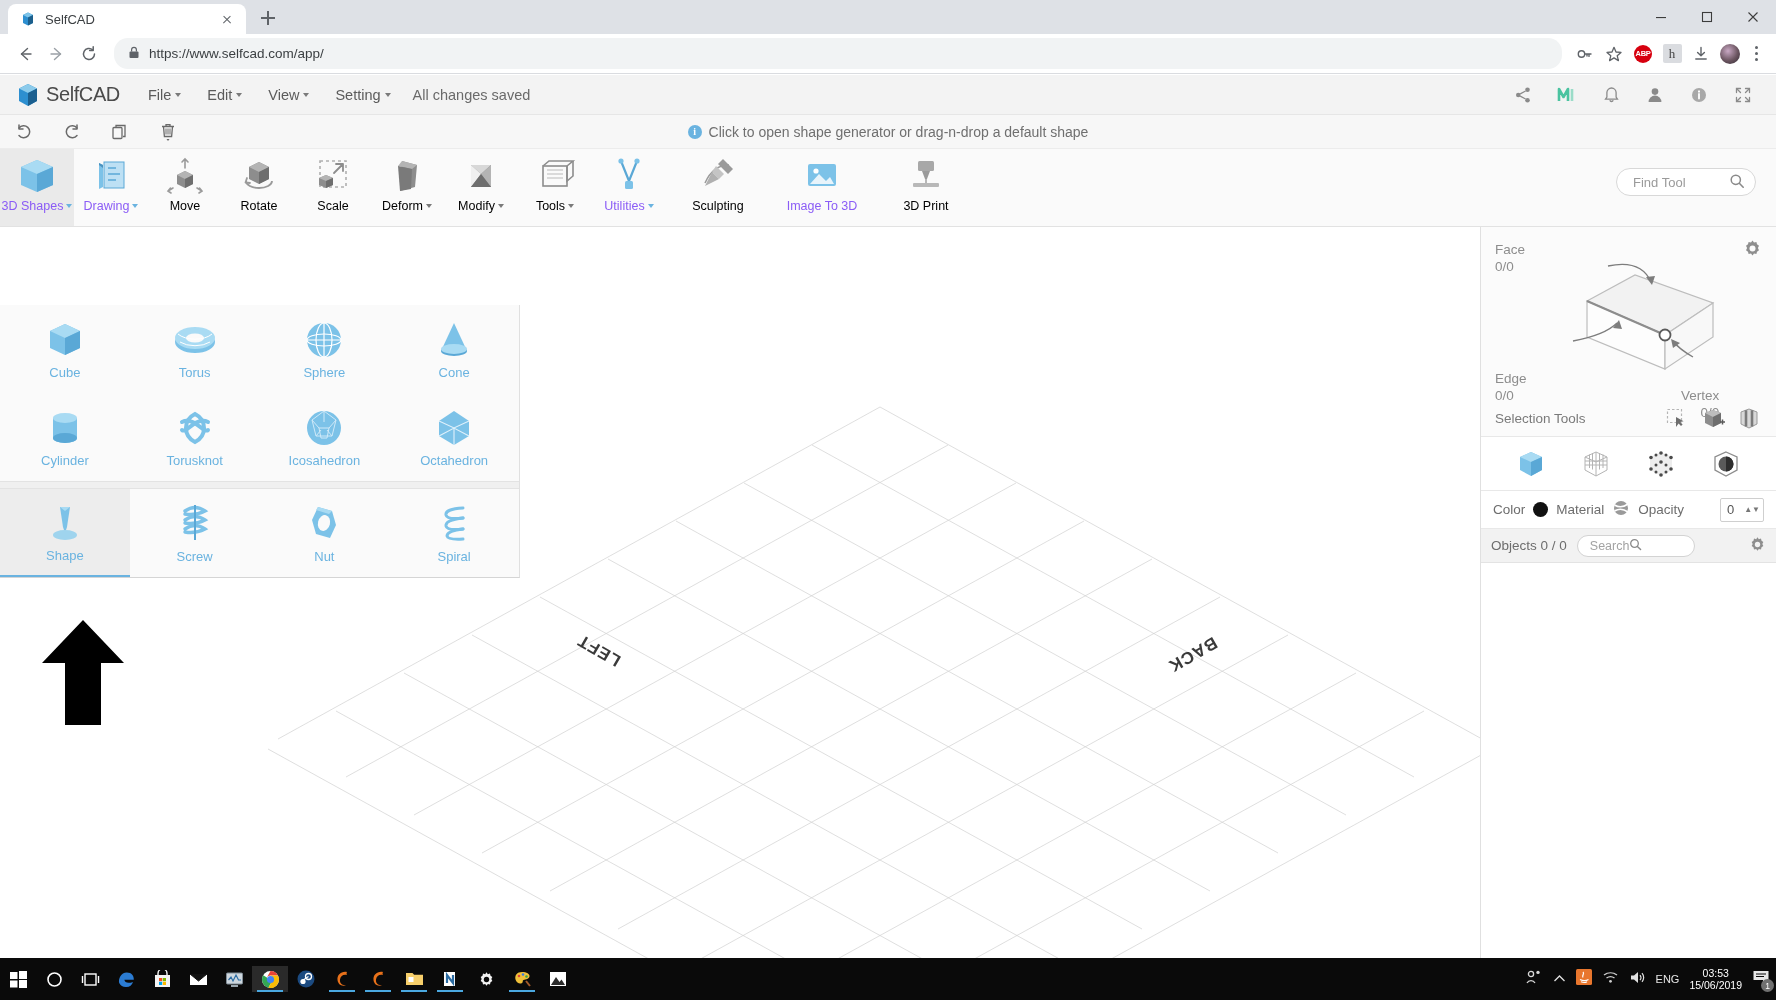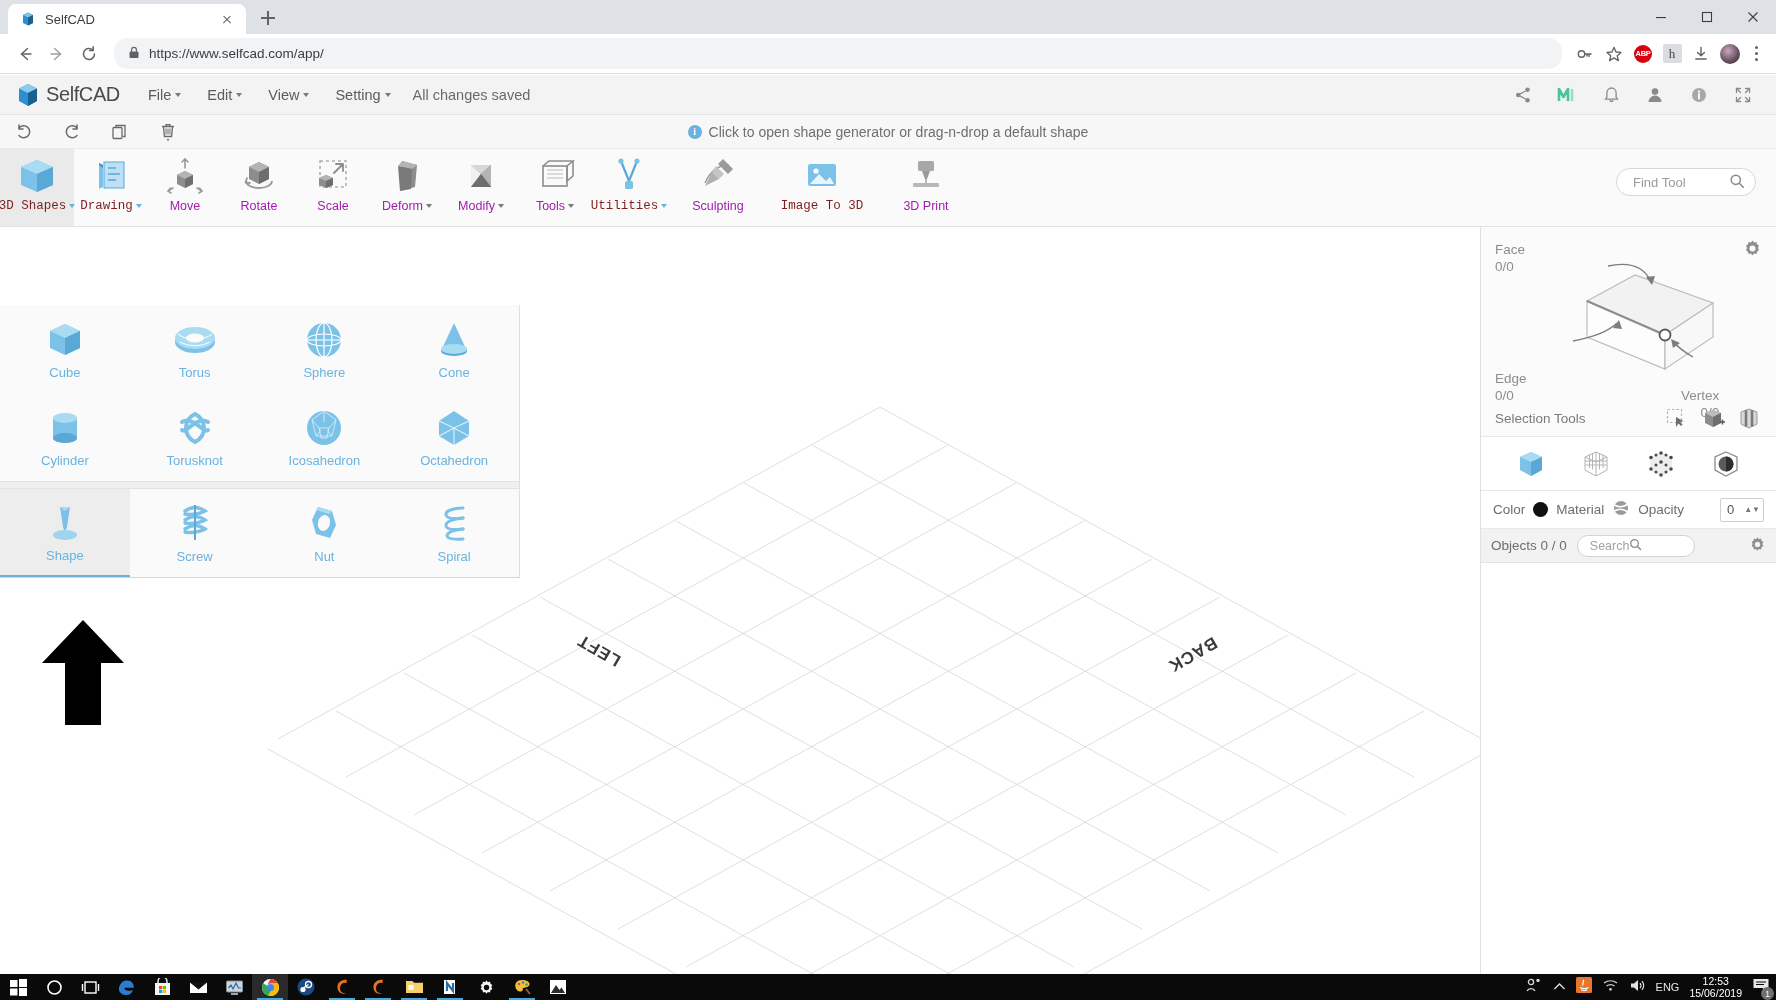--- a/index.html
+++ b/index.html
@@ -123,22 +123,22 @@
     height: 78px; background: #fafafa; display: flex; align-items: stretch;
     border-bottom: 1px solid #e2e2e2; position: relative;
   }
   .tool {
     width: 74px; display: flex; flex-direction: column; align-items: center;
     justify-content: flex-start; padding-top: 6px; gap: 2px;
   }
   .tool.wide { width: 104px; }
   .tool.active { background: #eaeaea; }
   .tool-ico { height: 42px; display: flex; align-items: center; justify-content: center; }
-  .tool-lbl { font-size: 12.5px; color: #a21caf; display: flex; align-items: center; gap: 3px; white-space: nowrap; }
-  .tool-lbl.blue { color: #7f1d1d; font-family: Liberation Mono, monospace; }
+  .tool-lbl { font-size: 12.5px; color: #000000; display: flex; align-items: center; gap: 3px; white-space: nowrap; }
+  .tool-lbl.blue { color: #8b5cf6; }
   .find-tool {
     position: absolute; right: 20px; top: 19px;
     width: 140px; height: 28px; border: 1px solid #d8d8d8; border-radius: 14px;
     display: flex; align-items: center; justify-content: space-between;
     padding: 0 10px 0 16px; background: #fff; gap: 16px;
   }
   .find-tool span { font-size: 13px; color: #9a9a9a; }
 
   
   .shapes-panel {
@@ -200,21 +200,21 @@
   }
   .obj-search {
     width: 118px; height: 22px; border: 1px solid #d3d3d3; border-radius: 11px; background: #fff;
     display: flex; align-items: center; justify-content: flex-start; padding: 0 6px 0 12px;
   }
   .obj-search span { font-size: 12.5px; color: #a3a3a3; }
   .rp-empty { padding: 10px 14px; font-size: 13.5px; color: #7d7d7d; }
 
   
   #taskbar {
-    position: absolute; left: 0; right: 0; bottom: 0; height: 26px;
+    position: absolute; left: 0; right: 0; bottom: 0; height: 42px;
     background: #0a0a0a; display: flex; align-items: center;
   }
   .tb-item {
     width: 36px; height: 26px; display: flex; align-items: center; justify-content: center;
     position: relative;
   }
   .tb-item.running::after {
     content: ""; position: absolute; bottom: 0; left: 5px; right: 5px; height: 2px; background: #4aa8e0;
   }
   .tb-item.active { background: #2a2a2a; }
@@ -1103,21 +1103,21 @@
     </span>
     <span>
       <svg width="17" height="15" viewBox="0 0 17 15">
           <path d="M2 5.5 h3 L9 2 v11 L5 9.5 H2 Z" fill="#e0e0e0"></path>
           <path d="M11 5 a4 4 0 0 1 0 5" fill="none" stroke="#e0e0e0" stroke-width="1.2"></path>
           <path d="M13 3.2 a7 7 0 0 1 0 8.6" fill="none" stroke="#e0e0e0" stroke-width="1.2"></path>
         </svg>
     </span>
     <span class="tb-lang">ENG</span>
     <span class="tb-clock">
-      <span>12:53</span><br>
+      <span>03:53</span><br>
       <span>15/06/2019</span>
     </span>
     <span style="position:relative;">
       <svg width="18" height="16" viewBox="0 0 18 16">
           <path d="M1.5 2 h15 v9 l-3 0 -2.5 3 V11 H1.5 Z" fill="#e8e8e8"></path>
           <path d="M4 5 h10 M4 7.5 h8" stroke="#0a0a0a" stroke-width="1"></path>
         </svg>
       <span class="notif-badge">1</span>
     </span>
   </div>

